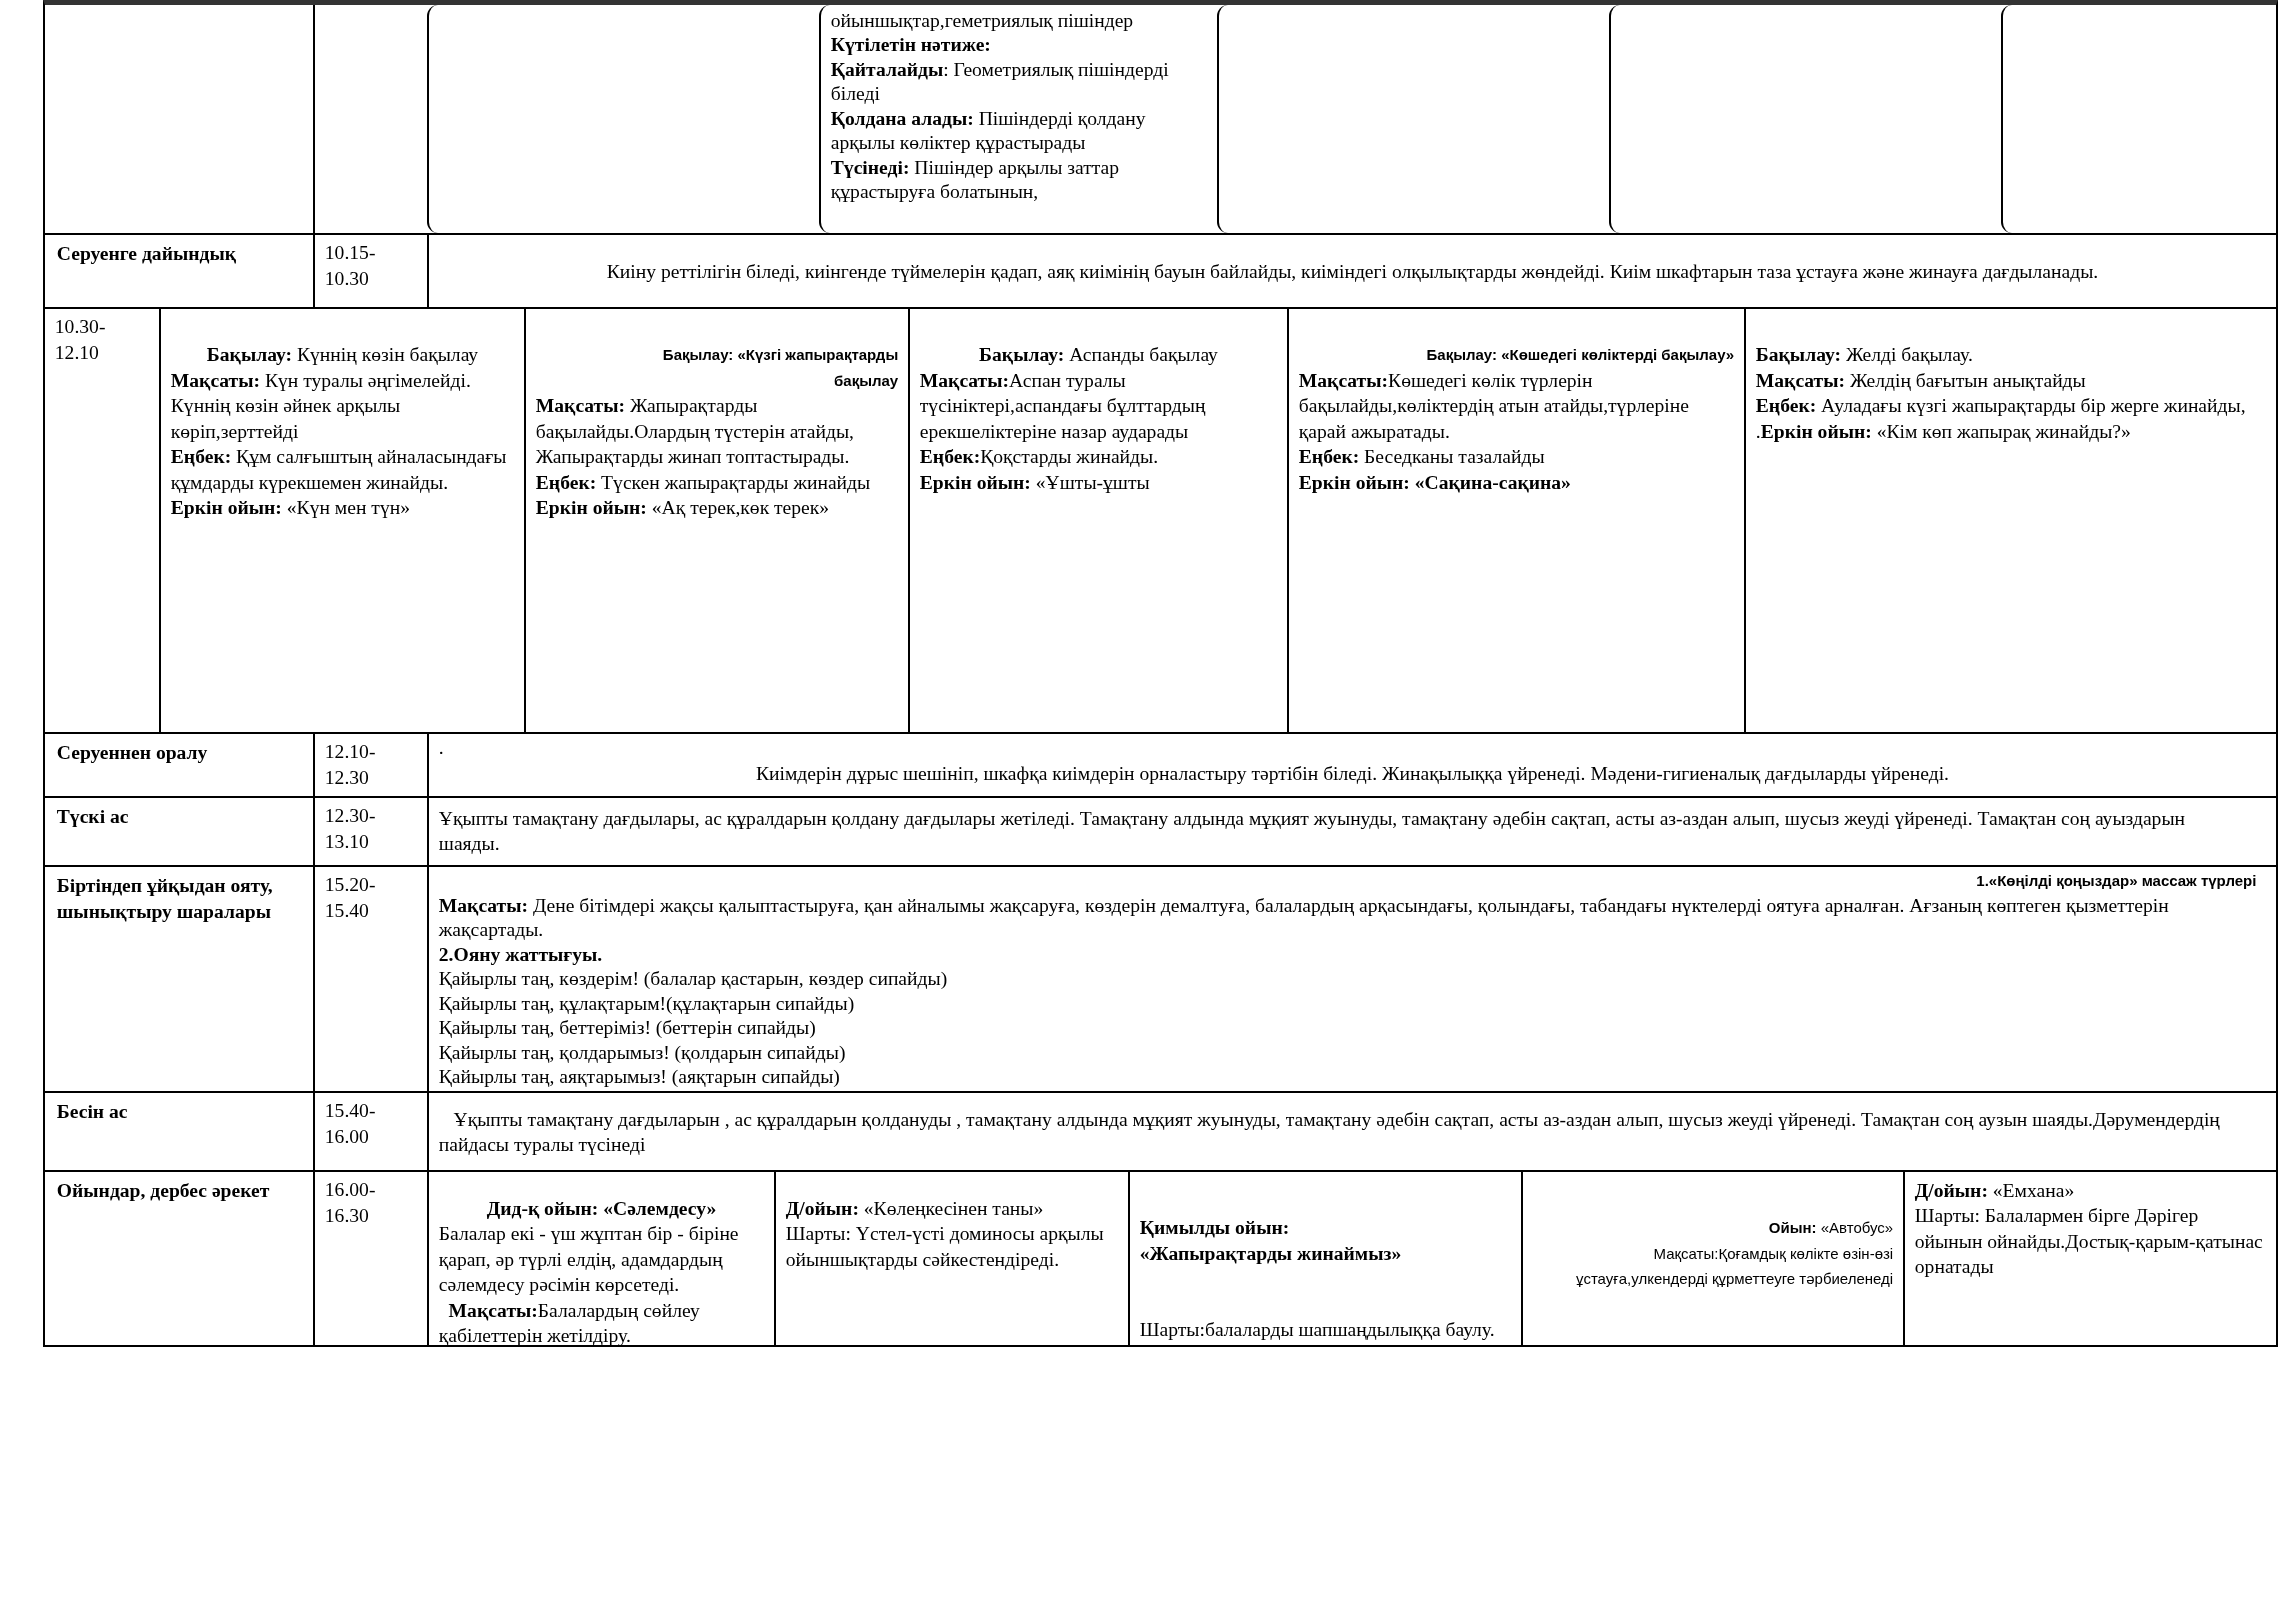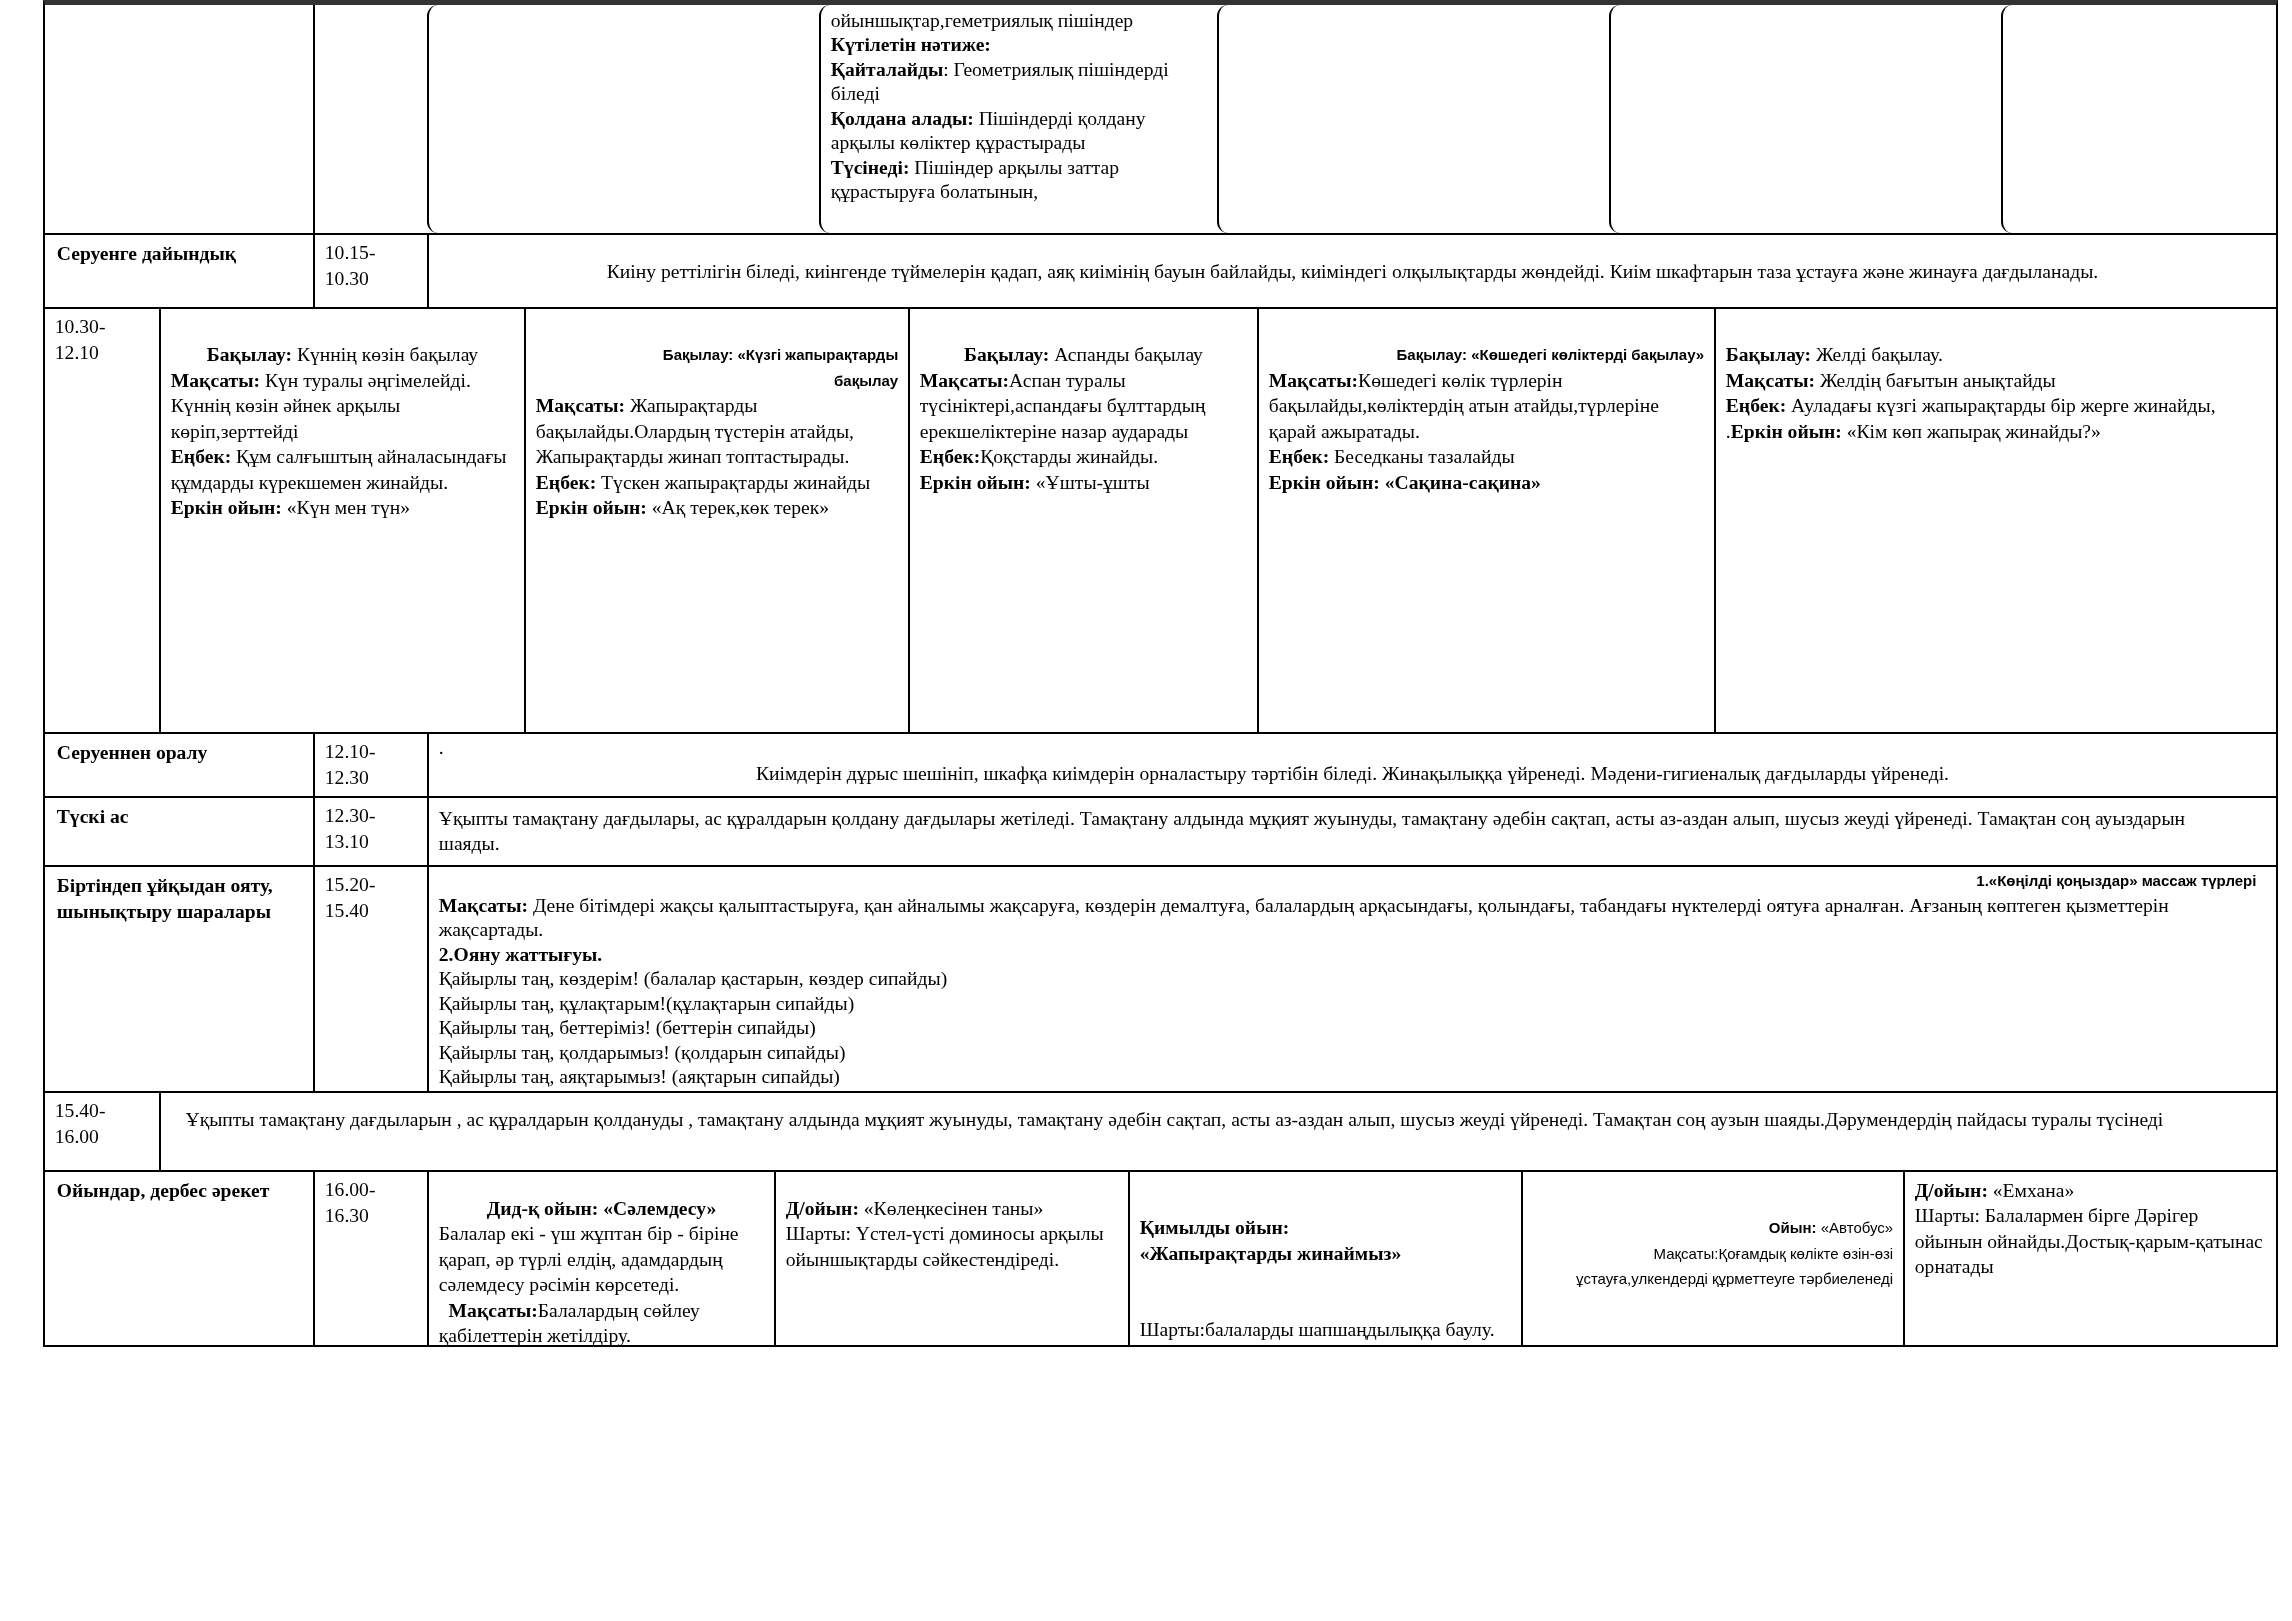--- a/index.html
+++ b/index.html
@@ -73,21 +73,21 @@
           <div class="ln"><b>Еңбек:</b><span> Құм салғыштың айналасындағы құмдарды күрекшемен жинайды.</span></div>
           <div class="ln"><b>Еркін ойын:</b><span> «Күн мен түн»</span></div>
         </div>
       <div class="cell content" style="width:384px">
           <div class="ln c sans"><b>Бақылау: «Күзгі жапырақтарды</b></div>
           <div class="ln sans"><b>бақылау</b></div>
           <div class="ln"><b>Мақсаты:</b><span> Жапырақтарды бақылайды.Олардың түстерін атайды, Жапырақтарды жинап топтастырады.</span></div>
           <div class="ln"><b>Еңбек:</b><span> Түскен жапырақтарды жинайды</span></div>
           <div class="ln"><b>Еркін ойын:</b><span>  «Ақ терек,көк терек»</span></div>
         </div>
-      <div class="cell content" style="width:349px">
+      <div class="cell content" style="width:379px">
           <div class="ln c"><b>Бақылау:</b><span> Аспанды бақылау</span></div>
           <div class="ln"><b>Мақсаты:</b><span>Аспан туралы түсініктері,аспандағы бұлттардың ерекшеліктеріне назар аударады</span></div>
           <div class="ln"><b>Еңбек:</b><span>Қоқстарды жинайды.</span></div>
           <div class="ln"><b>Еркін  ойын:</b><span> «Ұшты-ұшты</span></div>
         </div>
       <div class="cell content" style="width:457px">
           <div class="ln c sans"><b>Бақылау: «Көшедегі көліктерді бақылау»</b></div>
           <div class="ln"><b>Мақсаты:</b><span>Көшедегі көлік түрлерін бақылайды,көліктердің атын атайды,түрлеріне қарай ажыратады.</span></div>
           <div class="ln"><b>Еңбек:</b><span> Беседканы тазалайды</span></div>
           <div class="ln"><b>Еркін ойын: «Сақина-сақина»</b></div>
@@ -130,20 +130,21 @@
           <div class="ln"><b>2.Ояну жаттығуы.</b></div>
           <div class="ln"><span>Қайырлы таң, көздерім! (балалар қастарын, көздер сипайды)</span></div>
           <div class="ln"><span>Қайырлы таң, құлақтарым!(құлақтарын сипайды)</span></div>
           <div class="ln"><span>Қайырлы таң, беттеріміз! (беттерін сипайды)</span></div>
           <div class="ln"><span>Қайырлы таң, қолдарымыз! (қолдарын сипайды)</span></div>
           <div class="ln"><span>Қайырлы таң, аяқтарымыз! (аяқтарын сипайды)</span></div>
         </div>
     </div>
 
     <div class="row r7" style="height:79px">
+      <div class="cell label">Бесін ас</div>
       <div class="cell time">15.40-
 16.00</div>
       <div class="cell content fill">
           <div class="ln"><span>&nbsp;&nbsp;&nbsp;Ұқыпты тамақтану дағдыларын ,  ас құралдарын қолдануды , тамақтану алдында мұқият жуынуды, тамақтану әдебін сақтап, асты аз-аздан алып, шусыз жеуді үйренеді. Тамақтан соң аузын шаяды.Дәрумендердің пайдасы туралы түсінеді</span></div>
         </div>
     </div>
 
     <div class="row r8" style="height:175px">
       <div class="cell label">Ойындар, дербес әрекет</div>
       <div class="cell time">16.00-

